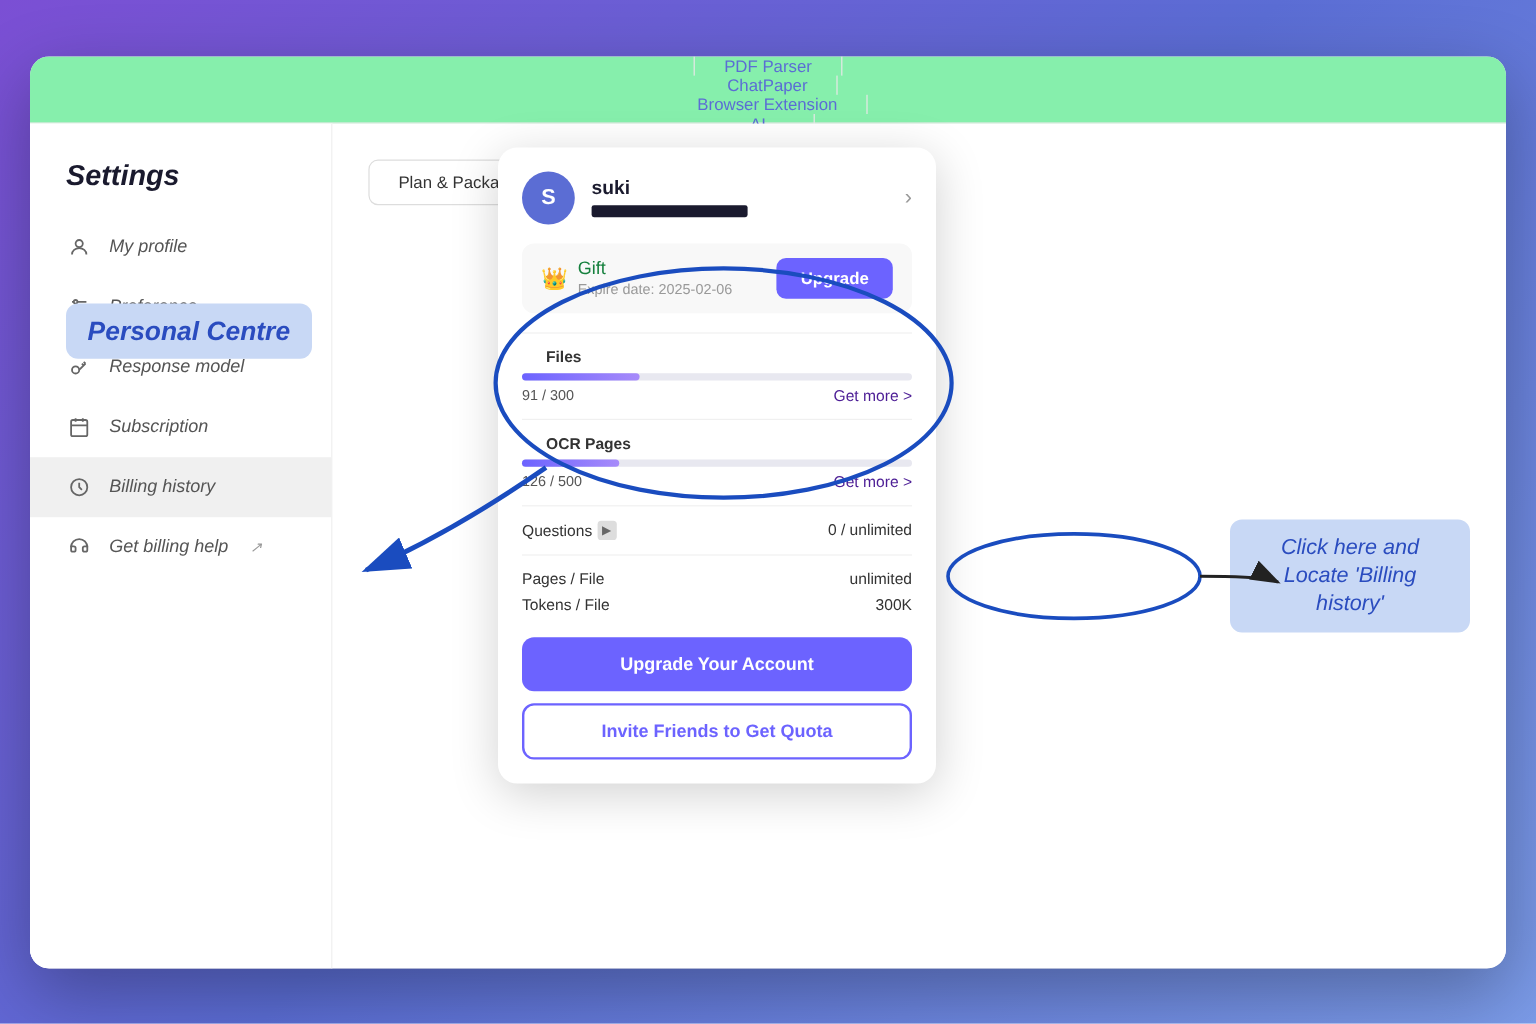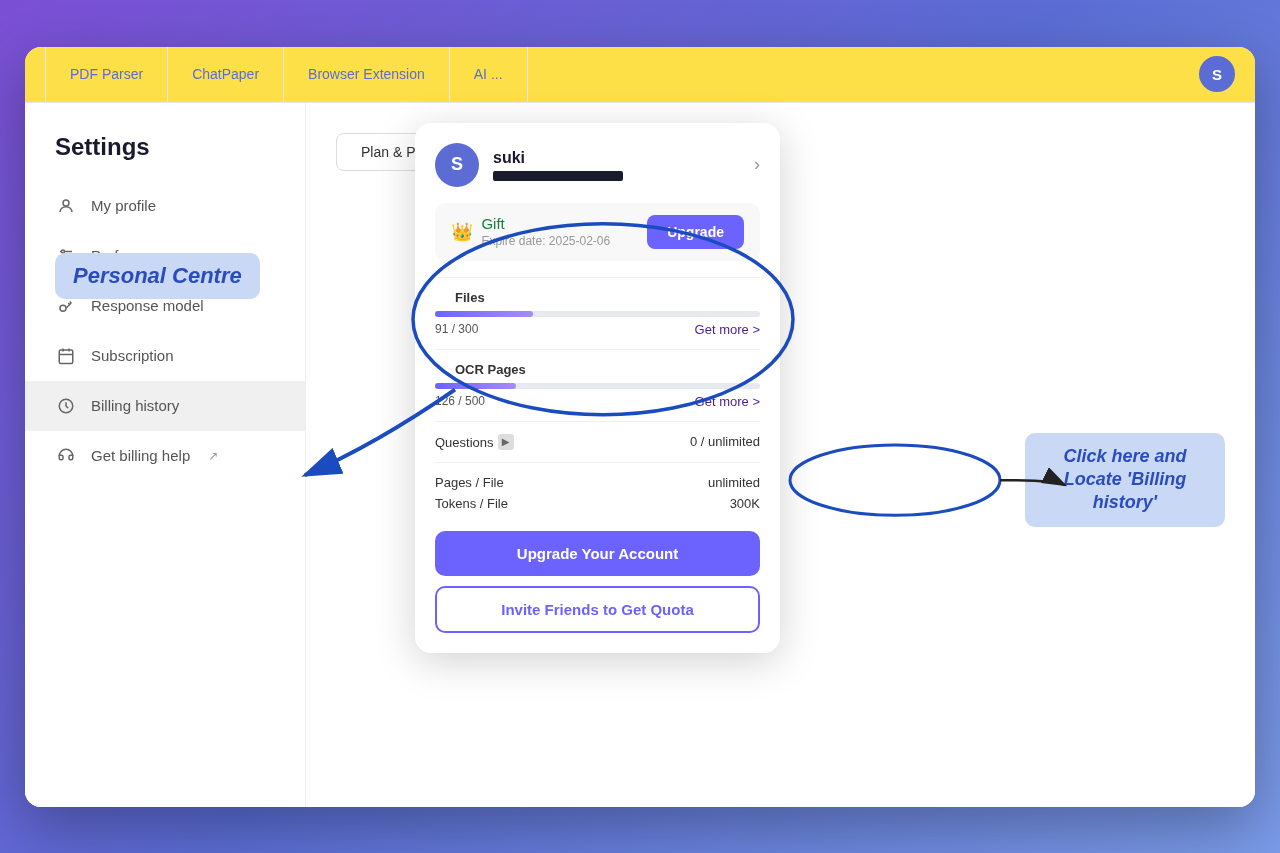--- a/index.html
+++ b/index.html
@@ -17,26 +17,27 @@
       width: 1230px;
       height: 760px;
       background: #f0f0f0;
       border-radius: 16px;
       overflow: hidden;
       display: flex;
       flex-direction: column;
       box-shadow: 0 20px 60px rgba(0,0,0,0.3);
     }
     .tab-bar {
-      background: #fde047;
+      background: #86efac;
       display: flex;
       align-items: center;
       padding: 0 20px;
       height: 56px;
       border-bottom: 1px solid #e8e8e8;
+      flex-direction: column;
     }
     .tab-item {
       padding: 0 24px;
       height: 100%;
       display: flex;
       align-items: center;
       color: #5b6dd4;
       font-size: 14px;
       font-weight: 500;
       border-right: 1px solid #e8e8e8;
@@ -63,24 +64,25 @@
       background: #f0f0f0;
       position: relative;
     }
     
     .settings-panel {
       width: 100%;
       display: flex;
       background: white;
     }
     .settings-sidebar {
-      width: 281px;
+      width: 252px;
       background: white;
       padding: 30px 0;
       border-right: 1px solid #efefef;
+      font-style: italic;
     }
     .settings-title {
       font-size: 24px;
       font-weight: 700;
       color: #1a1a2e;
       padding: 0 30px 20px;
     }
     .settings-nav-item {
       display: flex;
       align-items: center;
@@ -317,21 +319,21 @@
 
     
     .click-here-box {
       position: absolute;
       right: 30px;
       top: 330px;
       background: #c8d8f5;
       border-radius: 10px;
       padding: 12px 16px;
       font-size: 18px;
-      font-weight: 700;
+      font-weight: 400;
       font-style: italic;
       color: #2a4cbf;
       max-width: 200px;
       text-align: center;
       line-height: 1.3;
     }
   </style>
 </head>
 <body>
 

